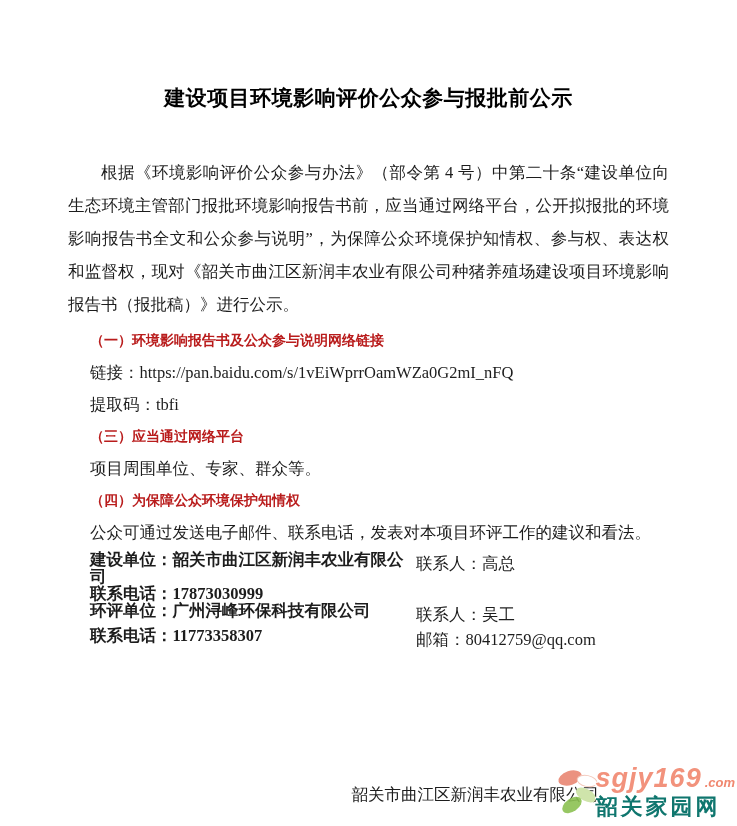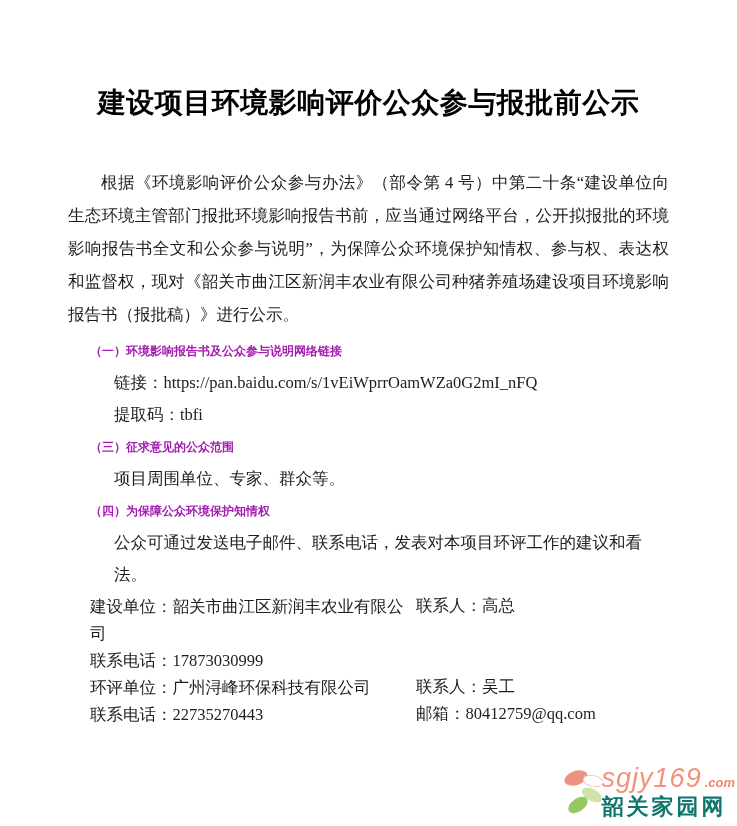--- a/index.html
+++ b/index.html
@@ -2,47 +2,47 @@
 <html><head>
 <meta charset="utf-8">
 <style>
   html,body { margin:0; padding:0; }
   body {
     width:737px; height:826px; background:#ffffff; position:relative; overflow:hidden;
     font-family:"Liberation Serif","DejaVu Serif",serif; color:#1d1d1d;
   }
   .page { padding:84px 68px 0 68px; box-sizing:border-box; }
   .doc-title {
-    margin:0 0 44px 0; text-align:center; font-size:28px; font-weight:bold;
+    margin:0 0 44px 0; text-align:center; font-size:21px; font-weight:bold;
     color:#000; letter-spacing:0.5px;
   }
   .intro {
     margin:0; font-size:16.5px; line-height:33px; text-align:justify;
     text-indent:2em; color:#1d1d1d;font-family:Liberation Serif, serif;
   }
   .sections { margin-left:22px; margin-top:4px; }
-  .sec-heading { font-size:12px; font-weight:bold; line-height:32px; color:#a21caf; }
-  .sec-line { font-size:16.5px; line-height:32px; color:#1d1d1d;margin-left:24px; }
+  .sec-heading { font-size:14px; font-weight:bold; line-height:32px; color:#b91c1c; }
+  .sec-line { font-size:16.5px; line-height:32px; color:#1d1d1d; }
   .contact { margin-top:2px; font-size:16.5px; }
   .contact-row { display:flex; align-items:flex-start; }
-  .cell-left { width:326px; line-height:27px; }
+  .cell-left { width:326px; line-height:17px;font-weight:bold; }
   .cell-right { flex:1; line-height:25px; }
   .footer {
     width:fit-content; margin:124px 70px 0 auto; text-align:center;
     font-size:16.5px; line-height:37px; color:#1d1d1d;
   }
   .watermark {
     position:absolute; right:2px; bottom:4px; display:flex; align-items:flex-start;
   }
   .wm-flower { width:44px; height:52px; margin-top:2px; }
   .wm-text { margin-left:-4px; }
   .wm-site-row { display:flex; align-items:baseline; }
   .wm-site {
     font-family:"Liberation Sans","DejaVu Sans",sans-serif;
-    font-size:27px; font-weight:normal; font-style:italic; color:#f2927c;
+    font-size:27px; font-weight:bold; font-style:italic; color:#f2927c;
     text-shadow:-1px -1px 0 #fff, 1px -1px 0 #fff, -1px 1px 0 #fff, 1px 1px 0 #fff;
     letter-spacing:1px;
   }
   .wm-tld {
     font-family:"Liberation Sans","DejaVu Sans",sans-serif;
     font-size:13px; font-weight:bold; font-style:italic; color:#f0876f; margin-left:3px;
     text-shadow:0 0 1px #fff;
   }
   .wm-caption {
     font-family:"Liberation Sans","DejaVu Sans",sans-serif;
@@ -62,41 +62,41 @@
   <div class="sections">
 
     <div class="sec-heading">（一）环境影响报告书及公众参与说明网络链接</div>
     <div class="sec-line">
       <span>链接：</span><span>https://pan.baidu.com/s/1vEiWprrOamWZa0G2mI_nFQ</span>
     </div>
     <div class="sec-line">
       <span>提取码：</span><span>tbfi</span>
     </div>
 
-    <div class="sec-heading">（三）征求意见的公众范围</div>
+    <div class="sec-heading">（三）应当通过网络平台</div>
     <div class="sec-line">项目周围单位、专家、群众等。</div>
 
     <div class="sec-heading">（四）为保障公众环境保护知情权</div>
     <div class="sec-line">公众可通过发送电子邮件、联系电话，发表对本项目环评工作的建议和看法。</div>
 
     <div class="contact">
       <div class="contact-row">
         <div class="cell-left">建设单位：韶关市曲江区新润丰农业有限公司</div>
         <div class="cell-right">联系人：高总</div>
       </div>
       <div class="contact-row">
         <div class="cell-left">联系电话：17873030999</div>
         <div class="cell-right"></div>
       </div>
       <div class="contact-row">
         <div class="cell-left">环评单位：广州浔峰环保科技有限公司</div>
         <div class="cell-right">联系人：吴工</div>
       </div>
       <div class="contact-row">
-        <div class="cell-left">联系电话：22735270443</div>
+        <div class="cell-left">联系电话：11773358307</div>
         <div class="cell-right">邮箱：80412759@qq.com</div>
       </div>
     </div>
 
   </div>
 
   <div class="footer">
     <div>韶关市曲江区新润丰农业有限公司</div>
 
   </div>

